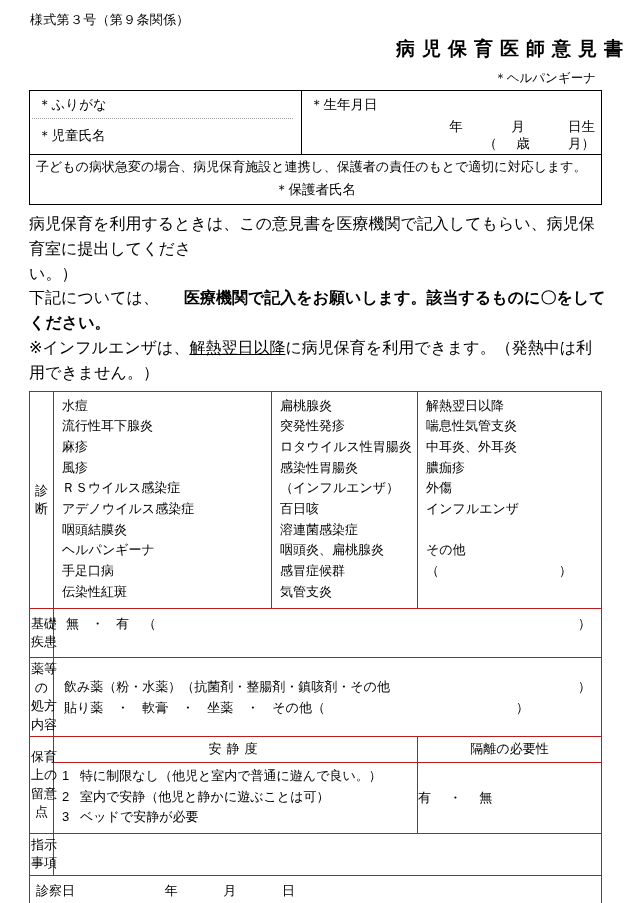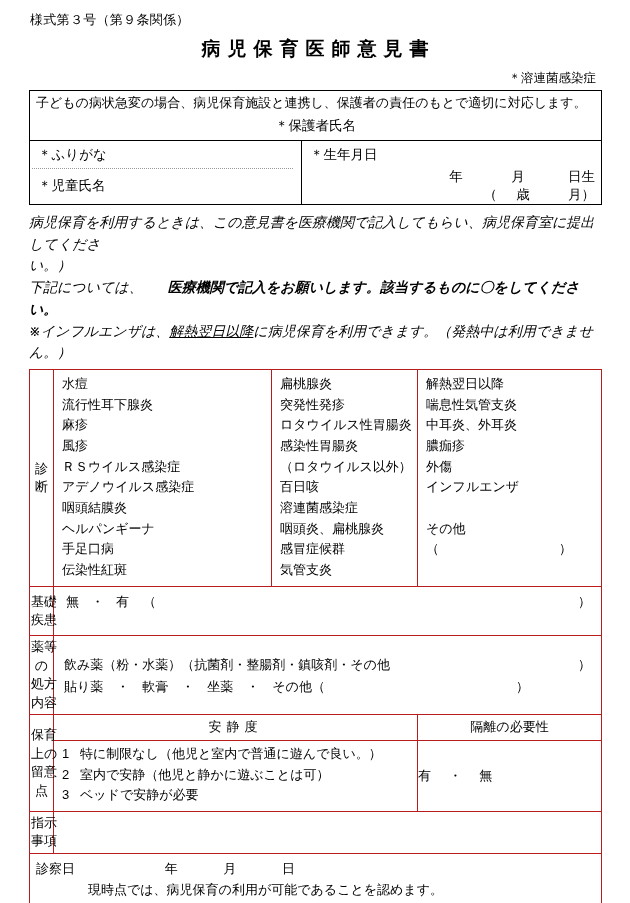--- a/index.html
+++ b/index.html
@@ -24,21 +24,21 @@
   }
 
   
   .form-no {
     font-family: "Liberation Serif", "DejaVu Serif", serif;
     font-size: 13px;
     margin: 11px 0 0 30px;
     letter-spacing: 0.3px;
   }
   .doc-title {
-    text-align: center;
+    text-align: right;
     font-size: 19px;
     font-weight: bold;
     letter-spacing: 7px;
     margin: 7px 0 0 0;
     padding-left: 7px;
   }
   .parent-note {
     text-align: right;
     font-size: 12.5px;
     margin: 8px 34px 3px 0;
@@ -110,23 +110,22 @@
   .guarantee-line2 {
     text-align: center;
     margin-top: 3px;
     font-size: 13.5px;
   }
 
   
   .instructions {
     margin: 7px 0 0 29px;
     width: 578px;
-    font-size: 14px;
+    font-size: 16px;
     line-height: 1.55;
-    font-style: italic;
   }
   .instructions p { margin: 0; }
   .b { font-weight: bold; margin-left: 25px; }
   .u { text-decoration: underline; }
 
   
   .body-tbl {
     border-collapse: collapse;
     width: 572px;
     margin: 5px 0 0 29px;
@@ -227,34 +226,28 @@
 </style>
 </head>
 <body>
 
 <div class="page">
 
   <div class="form-no">様式第３号（第９条関係）</div>
 
   <div class="doc-title">病児保育医師意見書</div>
 
-  <div class="parent-note">＊溶連菌感染症</div>
+  <div class="parent-note">＊ヘルパンギーナ</div>
 
   <table class="tbl">
     <colgroup>
       <col style="width:272px">
       <col style="width:300px">
     </colgroup>
     <tbody>
-      <tr>
-        <td class="guarantee-cell" colspan="2">
-          <div>子どもの病状急変の場合、病児保育施設と連携し、保護者の責任のもとで適切に対応します。</div>
-          <div class="guarantee-line2">＊保護者氏名</div>
-        </td>
-      </tr>
       <tr>
         <td class="name-cell">
           <div class="furigana-line">＊ふりがな</div>
           <div class="dotted-sep"></div>
           <div class="child-name">＊児童氏名</div>
         </td>
         <td class="birth-cell">
           <div class="birth-label">＊生年月日</div>
           <div class="birth-grid">
             <div class="birth-row-1">
@@ -263,20 +256,26 @@
               <span class="bw-day">日生</span>
             </div>
             <div class="birth-row-2">
               <span class="bw-p1">（</span>
               <span class="bw-age">歳</span>
               <span class="bw-mo">月）</span>
             </div>
           </div>
         </td>
       </tr>
+      <tr>
+        <td class="guarantee-cell" colspan="2">
+          <div>子どもの病状急変の場合、病児保育施設と連携し、保護者の責任のもとで適切に対応します。</div>
+          <div class="guarantee-line2">＊保護者氏名</div>
+        </td>
+      </tr>
     </tbody>
   </table>
 
   <div class="instructions">
     <p>病児保育を利用するときは、この意見書を医療機関で記入してもらい、病児保育室に提出してくださ</p>
     <p>い。）</p>
     <p><span>下記については、</span><span class="b">医療機関で記入をお願いします。該当するものに〇をしてください。</span></p>
     <p><span>※インフルエンザは、</span><span class="u">解熱翌日以降</span><span>に病児保育を利用できます。（発熱中は利用できません。）</span></p>
   </div>
 
@@ -304,21 +303,21 @@
           <div>咽頭結膜炎</div>
           <div>ヘルパンギーナ</div>
           <div>手足口病</div>
           <div>伝染性紅斑</div>
         </td>
         <td class="diag-col">
           <div>扁桃腺炎</div>
           <div>突発性発疹</div>
           <div>ロタウイルス性胃腸炎</div>
           <div>感染性胃腸炎</div>
-          <div>（ロタウイルス以外）</div>
+          <div>（インフルエンザ）</div>
           <div>百日咳</div>
           <div>溶連菌感染症</div>
           <div>咽頭炎、扁桃腺炎</div>
           <div>感冒症候群</div>
           <div>気管支炎</div>
         </td>
         <td class="diag-col">
           <div>解熱翌日以降</div>
           <div>喘息性気管支炎</div>
           <div>中耳炎、外耳炎</div>

